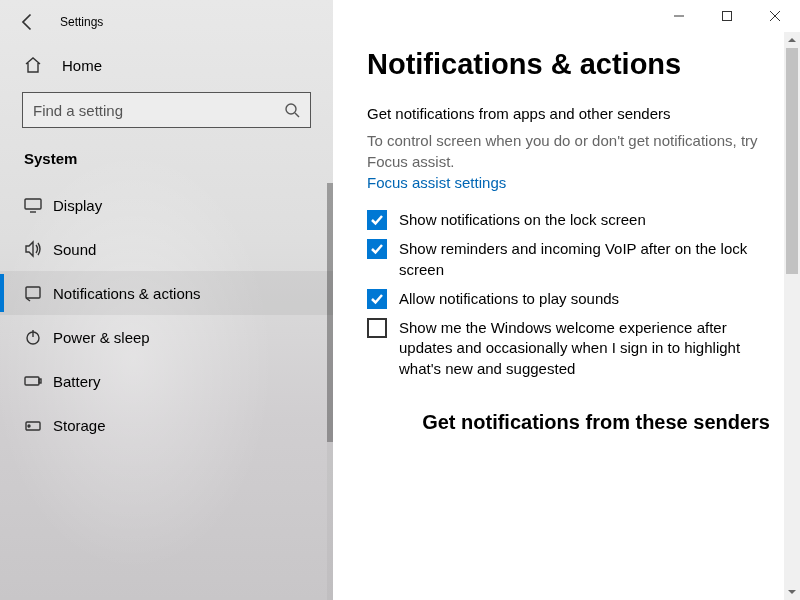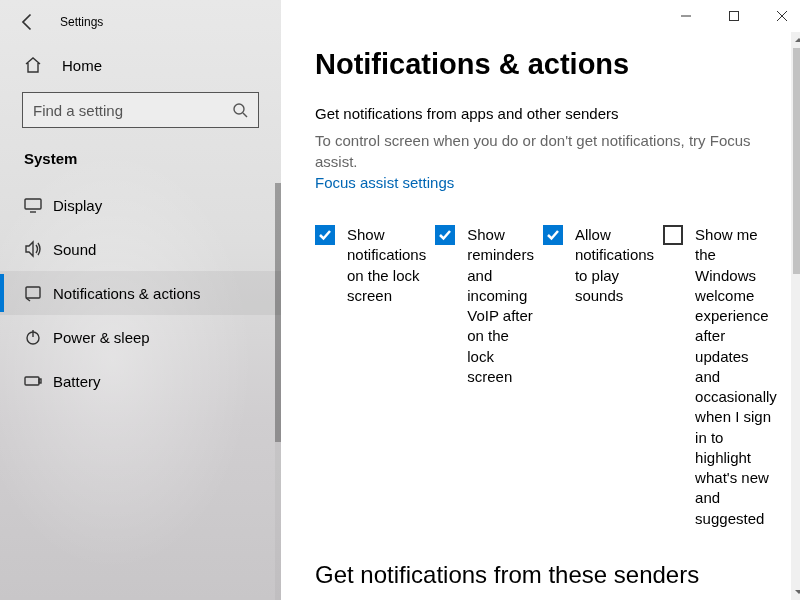--- a/index.html
+++ b/index.html
@@ -29,28 +29,28 @@
     .win-btn svg { width: 10px; height: 10px; stroke: #333; stroke-width: 1; fill: none; }
     .content-wrap { flex: 1; overflow-y: auto; position: relative; }
     .content { padding: 16px 30px 20px 34px; }
     .page-title { font-size: 29px; font-weight: 600; margin-bottom: 24px; }
     .setting-label { font-size: 15px; margin-bottom: 8px; }
     .toggle-row { display: flex; align-items: center; gap: 14px; margin-bottom: 20px; }
     .toggle { width: 44px; height: 20px; border-radius: 10px; background: #0078d4; position: relative; cursor: pointer; }
     .toggle .knob { position: absolute; right: 3px; top: 3px; width: 14px; height: 14px; border-radius: 50%; background: #fff; }
     .toggle-state { font-size: 15px; }
     .help-text { color: #666; font-size: 15px; line-height: 1.4; margin-bottom: 2px; }
-    .link { color: #0066b4; font-size: 15px; cursor: pointer; display: inline-block; margin-bottom: 34px; }
-    .checks { display: flex; gap: 9px; margin-bottom: 32px; position: relative; }
+    .link { color: #0066b4; font-size: 15px; cursor: pointer; display: inline-block; margin-bottom: 19px; }
+    .checks { display: flex; flex-direction: column; gap: 9px; margin-bottom: 32px; position: relative; }
     .check-row { display: flex; align-items: flex-start; gap: 12px; }
     .checkbox { width: 20px; height: 20px; border: 2px solid #333; flex-shrink: 0; display: flex; align-items: center; justify-content: center; cursor: pointer; }
     .checkbox.checked { background: #0078d4; border-color: #0078d4; }
     .checkbox.checked svg { width: 14px; height: 14px; stroke: #fff; stroke-width: 2.5; fill: none; }
     .check-label { font-size: 15px; line-height: 1.35; }
-    .sub-heading { font-size: 24px; font-weight: 400; }
+    .sub-heading { font-size: 20px; font-weight: 700; text-align: right; }
     .nav-scroll { position: absolute; right: 0; top: 0; bottom: 0; width: 6px; background: rgba(0,0,0,0.04); }
     .nav-thumb { position: absolute; right: 0; top: 0; width: 6px; height: 62%; background: rgba(0,0,0,0.28); }
     .main-scroll { position: absolute; right: 0; top: 0; bottom: 0; width: 16px; background: #f0f0f0; }
     .main-thumb { position: absolute; right: 2px; top: 16px; width: 12px; height: 226px; background: #c2c2c2; }
     .scroll-arrow { position: absolute; right: 0; width: 16px; height: 16px; display: flex; align-items: center; justify-content: center; }
     .scroll-arrow.up { top: 0; }
     .scroll-arrow.down { bottom: 0; }
     .scroll-arrow svg { width: 8px; height: 8px; fill: #666; }
   </style>
 </head>
@@ -127,20 +127,29 @@
     </div>
     <div class="nav-item">
       <span class="nav-icon">
           <svg viewBox="0 0 18 18">
             <rect x="1" y="5" width="14" height="8" rx="1"></rect>
             <rect x="15" y="7" width="2" height="4"></rect>
           </svg>
         </span>
       <span>Battery</span>
     </div>
+    <div class="nav-item">
+      <span class="nav-icon">
+          <svg viewBox="0 0 18 18">
+            <rect x="2" y="6" width="14" height="8" rx="1"></rect>
+            <circle cx="5" cy="10" r="1" fill="#333"></circle>
+          </svg>
+        </span>
+      <span>Storage</span>
+    </div>
     <div class="nav-scroll">
         <div class="nav-thumb"></div>
       </div>
   </div>
 </div>
 
 <div class="main">
   <div class="titlebar">
     <div class="win-btn">
         <svg viewBox="0 0 10 10">

